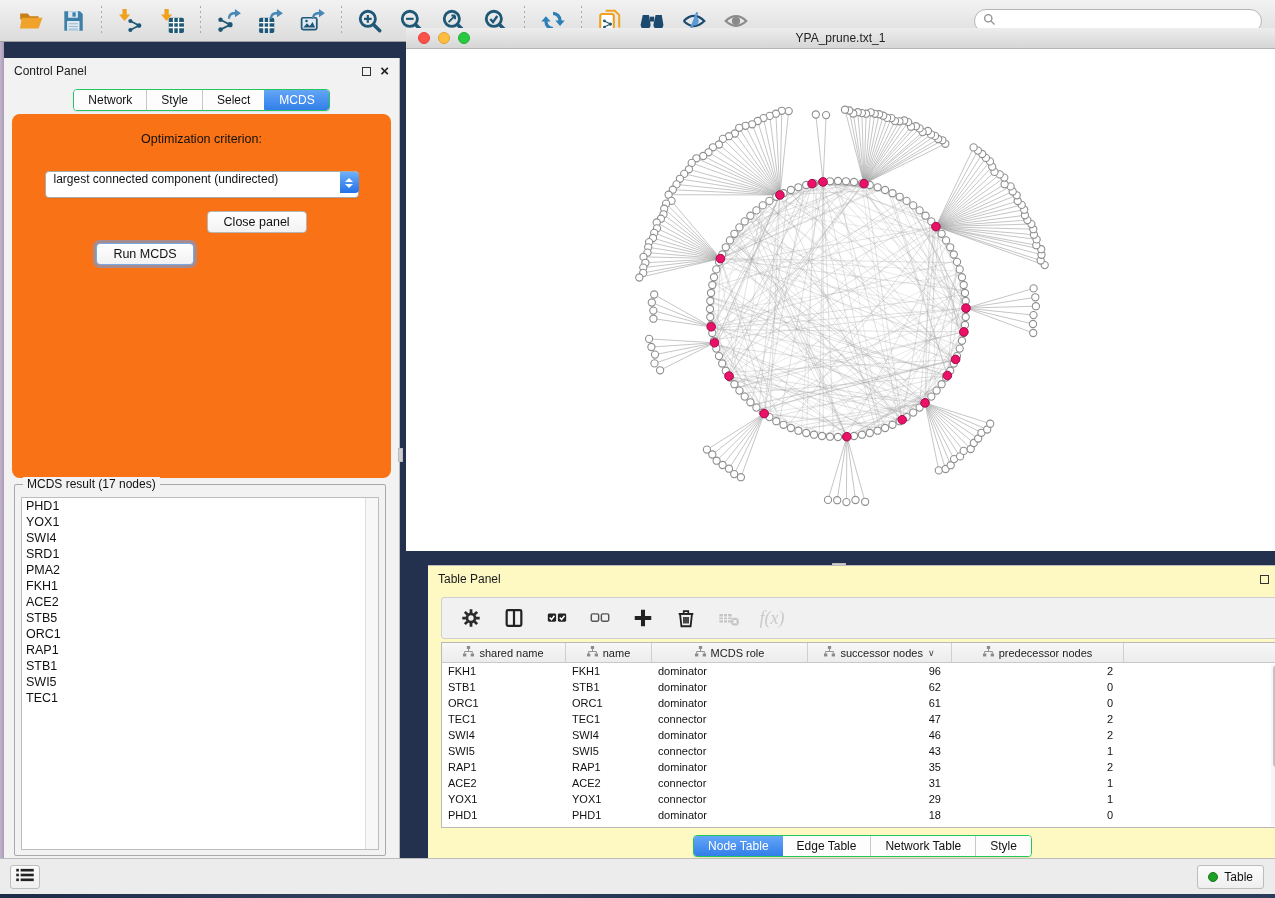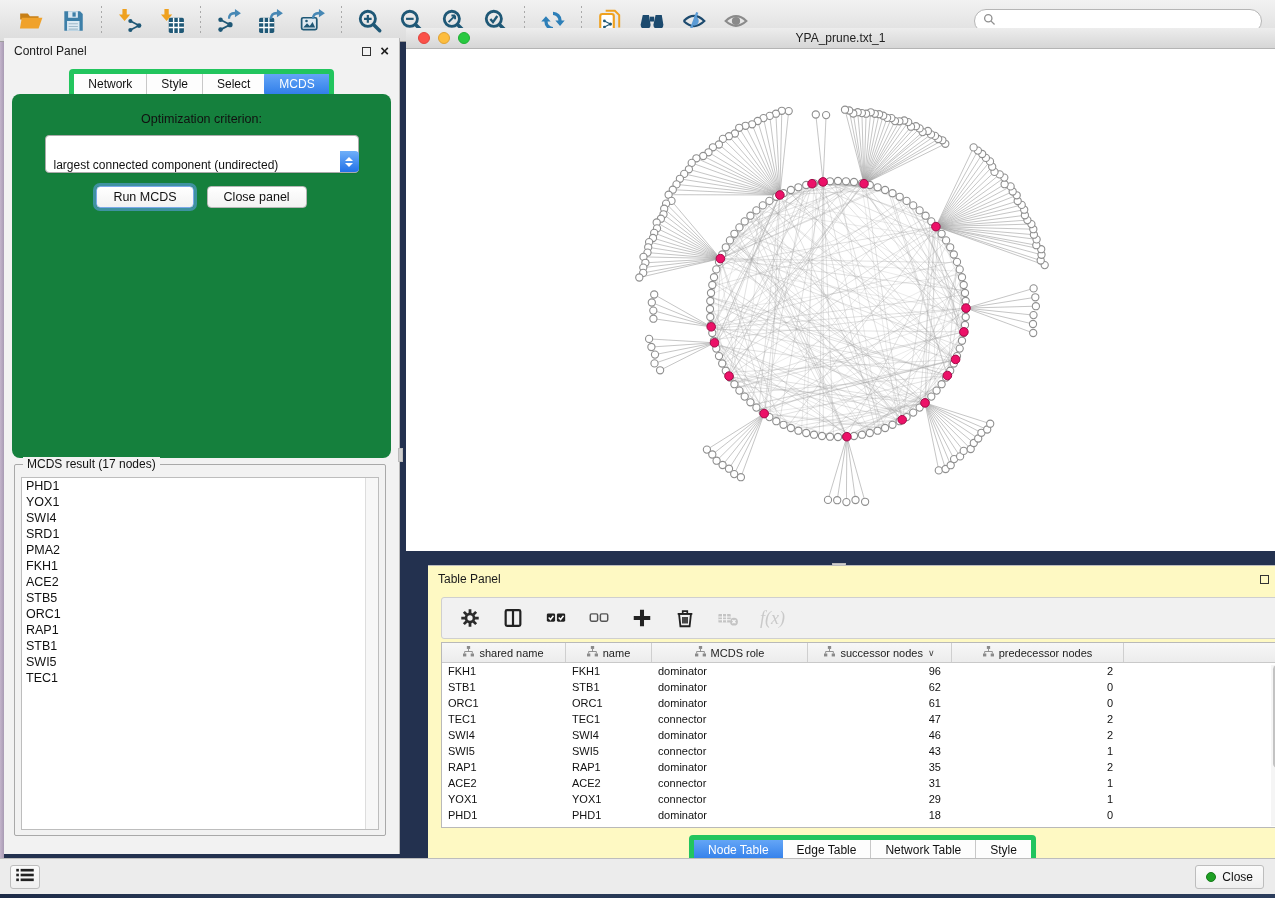--- a/index.html
+++ b/index.html
@@ -21,58 +21,58 @@
   .searchbox input { border:none; outline:none; flex:1; height:20px; font-size:12px;
     font-family:"Liberation Sans",sans-serif; background:transparent; margin-left:5px; }
 
   
   .left-strip { position:absolute; left:0; top:42px; width:4px; height:852px;
     background:linear-gradient(90deg,#c3b4cb,#a99bb4); }
   .bottom-wallpaper { position:absolute; left:0; bottom:0; width:1275px; height:4px;
     background:linear-gradient(90deg,#1d2b47,#31425f 30%,#223350 60%,#2c3d5c); }
 
   
-  .control-panel { position:absolute; left:4px; top:38px; width:396px; height:816px;
+  .control-panel { position:absolute; left:4px; top:58px; width:396px; height:816px;
     background:#f2f2f2; border-right:1px solid #b9b9b9; }
   .panel-header { height:26px; display:flex; align-items:center; padding:0 10px; }
   .panel-title { font-size:12px; color:#1a1a1a; }
   .win-icons { margin-left:auto; display:flex; align-items:center; gap:9px; }
   .float-icon { width:9px; height:9px; border:1.5px solid #333; display:inline-block; }
   .close-icon { font-size:15px; font-weight:bold; color:#222; line-height:10px; }
 
   .tabs-row { display:flex; justify-content:center; margin-top:5px; }
-  .segmented { display:flex; border:5px solid #22c55e; border-radius:4px; overflow:hidden;
+  .segmented { display:flex; border:1px solid #22c55e; border-radius:4px; overflow:hidden;
     background:#fff; box-shadow:0 1px 1px rgba(0,0,0,.08); }
   .seg-tab { padding:2px 14px; font-size:12px; color:#111; background:#fdfdfd;
     border-right:1px solid #c8c8c8; line-height:16px; }
   .seg-tab:last-child { border-right:none; }
   .seg-tab.active { background:linear-gradient(#66a7f7,#2f7de9); color:#fff;
     border-right:none; border-radius:3px; margin:-1px; padding:3px 15px; }
 
   .mcds-card { position:absolute; left:8px; right:8px; top:56px; height:364px;
-    background:#15803d; border-radius:8px; }
+    background:#f97316; border-radius:8px; }
   .opt-label { text-align:center; padding-top:18px; font-size:12.5px; color:#111; }
   .select-row { display:flex; justify-content:center; margin-top:9px; }
-  .cy-select { width:314px; height:38px; background:#fff; border:1px solid #ababab;
-    border-radius:4px; display:flex; align-items:flex-end; position:relative;
-    box-shadow:0 1px 1px rgba(0,0,0,.06); }
+  .cy-select { width:314px; height:27px; background:#fff; border:1px solid #ababab;
+    border-radius:4px; display:flex; align-items:flex-start; position:relative;
+    box-shadow:0 1px 1px rgba(0,0,0,.06);margin-top:16px; }
   .cy-select .sel-text { font-size:12px; color:#111; padding-left:8px; flex:1;
     white-space:nowrap; overflow:hidden; }
   .sel-stepper { width:19px; height:21px; margin-right:-1px; border-radius:0 4px 4px 0;
     background:linear-gradient(#6fb0f9,#2271e8); display:flex; flex-direction:column;
     align-items:center; justify-content:center; gap:2px; }
   .tri-up { width:0; height:0; border-left:4px solid transparent; border-right:4px solid transparent;
     border-bottom:4px solid #fff; }
   .tri-down { width:0; height:0; border-left:4px solid transparent; border-right:4px solid transparent;
     border-top:4px solid #fff; }
   .btn-row { display:flex; justify-content:center; gap:13px; margin-top:13px; }
   .cy-btn { height:22px; padding:0 16px; background:linear-gradient(#ffffff,#f2f2f2);
     border:1px solid #b6b6b6; border-radius:4px; font-size:12.5px; color:#111;
     font-family:"Liberation Sans",sans-serif; }
-  .cy-btn.focused { box-shadow:0 0 0 3px rgba(98,160,244,.55); border-color:#7aa9e8; }
+  .cy-btn.focused { box-shadow:0 0 0 3px rgba(98,160,244,.55); border-color:#7aa9e8;margin-top:32px; }
 
   .result-group { position:absolute; left:10px; right:13px; top:426px; height:372px;
     border:1px solid #a9a9a9; border-radius:2px; }
   .result-legend { position:absolute; top:-8px; left:8px; background:#f2f2f2;
     padding:0 4px; font-size:12px; color:#111; }
   .result-list { position:absolute; inset:12px 6px 5px 6px; background:#fff;
     border:1px solid #bdbdbd; overflow:hidden; }
   .result-scroll { position:absolute; top:0; right:0; bottom:0; width:13px;
     background:#f7f7f7; border-left:1px solid #ddd; }
   .result-item { font-size:12.5px; color:#111; line-height:16px; padding-left:4px; }
@@ -95,21 +95,21 @@
     background:#cfcfcf; border:1px solid #bbb; }
   .v-grip { position:absolute; left:398px; top:448px; width:5px; height:14px;
     background:#cfcfcf; border:1px solid #bbb; }
 
   
   .table-panel { position:absolute; left:428px; top:565px; width:869px; height:293px;
     background:#fef9c3; border-top:1px solid #bdbdbd; }
   .tp-toolbar { position:absolute; left:13px; right:8px; top:31px; height:42px;
     background:#f1f1f1; border:1px solid #cfcfcf; border-radius:3px;
     display:flex; align-items:center; gap:19px; padding-left:17px; }
-  .tp-icon { width:24px; height:24px; display:flex; align-items:center; }
+  .tp-icon { width:24px; height:24px; display:flex; align-items:center; justify-content:center; }
   .tp-icon svg { width:22px; height:22px; }
   .tp-icon.disabled { opacity:.45; }
   .fx { font-family:"Liberation Serif",serif; font-style:italic; font-size:18px; color:#999; }
 
   .node-table { position:absolute; left:13px; right:12px; top:76px; height:186px;
     background:#fff; border:1px solid #b9b9b9; overflow:hidden; }
   .nt-header { display:flex; height:20px; background:linear-gradient(#f7f7f7,#ececec);
     border-bottom:1px solid #c9c9c9; }
   .nt-hcell { display:flex; align-items:center; justify-content:center; gap:5px;
     border-right:1px solid #cfcfcf; font-size:11px; color:#222; overflow:hidden; }
@@ -1197,15 +1197,15 @@
             <rect x="0" y="12" width="3" height="3"></rect>
             <rect x="5" y="1" width="15" height="3"></rect>
             <rect x="5" y="6.5" width="15" height="3"></rect>
             <rect x="5" y="12" width="15" height="3"></rect>
           </g>
         </svg>
     </span>
   </div>
   <div class="memory-btn">
     <span class="mem-dot"></span>
-    <span>Close</span>
+    <span>Table</span>
   </div>
 </div>
 
 </body></html>

